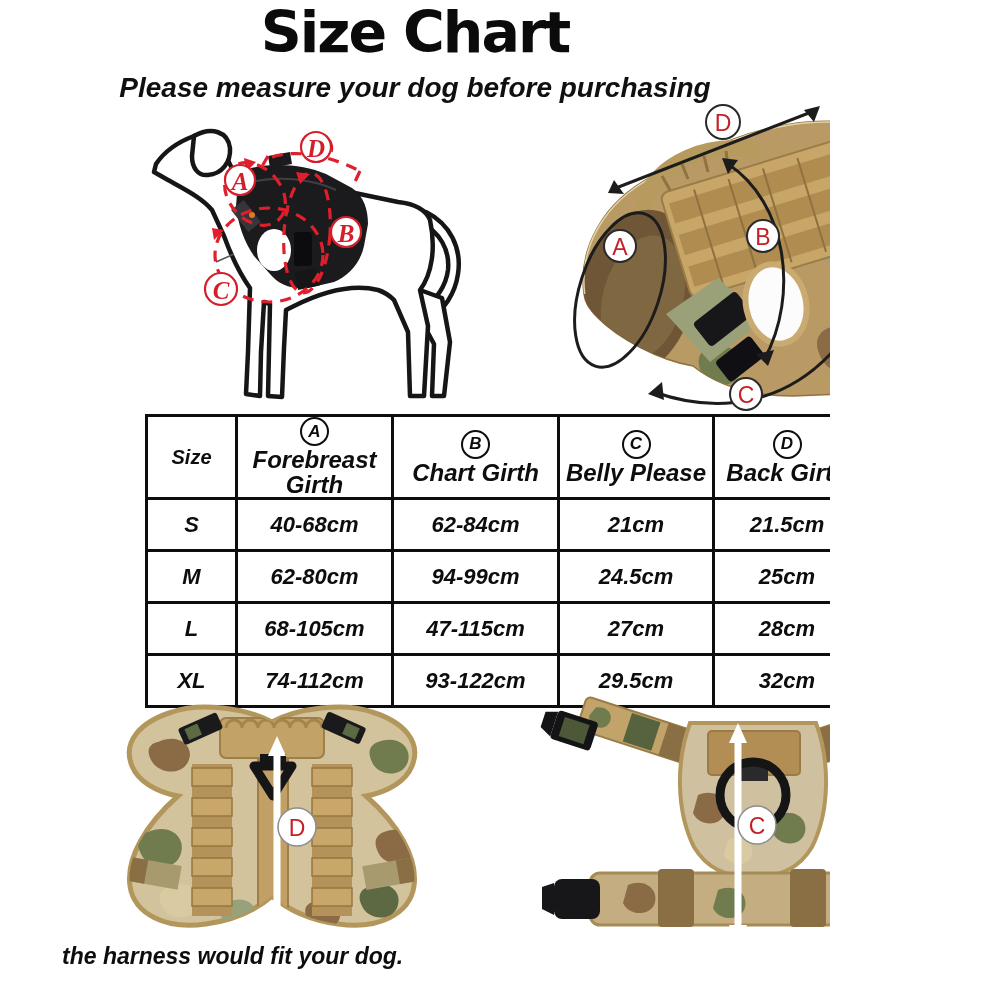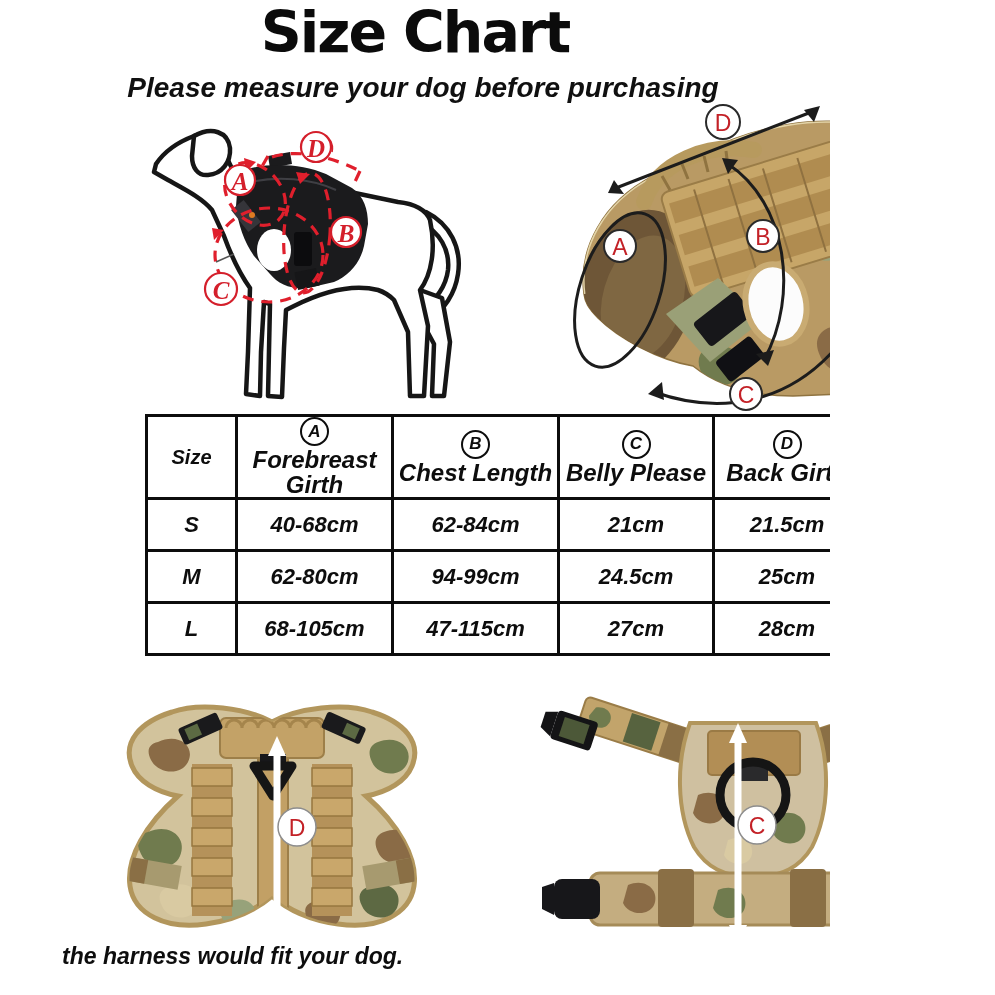--- a/index.html
+++ b/index.html
@@ -1,21 +1,21 @@
 <!DOCTYPE html>
 <html><head>
 <meta charset="utf-8">
 <style>
   html,body{margin:0;padding:0;background:#ffffff;}
   #canvas{position:relative;width:830px;height:995px;background:#ffffff;overflow:hidden;
           font-family:"Liberation Sans",sans-serif;color:#0d0d0d;}
   .title{position:absolute;top:-2px;left:0;width:100%;text-align:center;
          font-family:"DejaVu Sans",sans-serif;font-weight:900;font-size:57px;line-height:68px;
          letter-spacing:-2px;color:#0b0b0b;}
-  .subtitle{position:absolute;top:72px;left:8px;width:100%;text-align:center;
+  .subtitle{position:absolute;top:72px;left:0;width:100%;text-align:center;
             font-style:italic;font-weight:700;font-size:28px;color:#101010;}
   .fig{position:absolute;}
   
   table.sizes{position:absolute;left:145px;top:414px;width:714px;border-collapse:collapse;table-layout:fixed;}
   table.sizes th,table.sizes td{border:3px solid #0d0d0d;text-align:center;vertical-align:middle;padding:0;background:#fff;}
   table.sizes tr.head th{height:58px;font-style:italic;font-weight:700;font-size:20px;line-height:1.05;}
   table.sizes tr.body td{height:49px;font-style:italic;font-weight:700;font-size:22px;}
   table.sizes td.sz, table.sizes th.sz{font-style:italic;font-weight:700;font-size:24px;}
   .circ{display:inline-flex;align-items:center;justify-content:center;width:25px;height:25px;
         border:2.5px solid #0d0d0d;border-radius:50%;font-style:italic;font-weight:700;font-size:17px;
@@ -206,21 +206,21 @@
     </colgroup>
     <tbody>
       <tr class="head">
         <th class="sz"><span>Size</span></th>
         <th>
           <span class="circ">A</span>
           <span class="collab">Forebreast Girth</span>
         </th>
         <th>
           <span class="circ">B</span>
-          <span class="collab">Chest Length</span>
+          <span class="collab">Chart Girth</span>
         </th>
         <th>
           <span class="circ">C</span>
           <span class="collab">Belly Please</span>
         </th>
         <th>
           <span class="circ">D</span>
           <span class="collab">Back Girth</span>
         </th>
       </tr>
@@ -238,20 +238,27 @@
         <td>24.5cm</td>
         <td>25cm</td>
       </tr>
       <tr class="body">
         <td class="sz">L</td>
         <td>68-105cm</td>
         <td>47-115cm</td>
         <td>27cm</td>
         <td>28cm</td>
       </tr>
+      <tr class="body">
+        <td class="sz">XL</td>
+        <td>74-112cm</td>
+        <td>93-122cm</td>
+        <td>29.5cm</td>
+        <td>32cm</td>
+      </tr>
     </tbody>
   </table>
 
   <svg class="fig" style="left:88px;top:682px" width="368" height="272" viewBox="0 0 368 272">
     <defs>
       <clipPath id="topClip">
         <path d="M 184 40 C 158 26 112 20 84 30 C 52 40 34 60 44 84 C 50 99 68 110 90 114
                  C 58 142 38 176 42 204 C 46 232 78 248 118 242 C 146 238 168 228 184 214
                  C 200 228 222 238 250 242 C 290 248 322 232 326 204 C 330 176 310 142 278 114
                  C 300 110 318 99 324 84 C 334 60 316 40 284 30 C 256 20 210 26 184 40 Z"></path>

